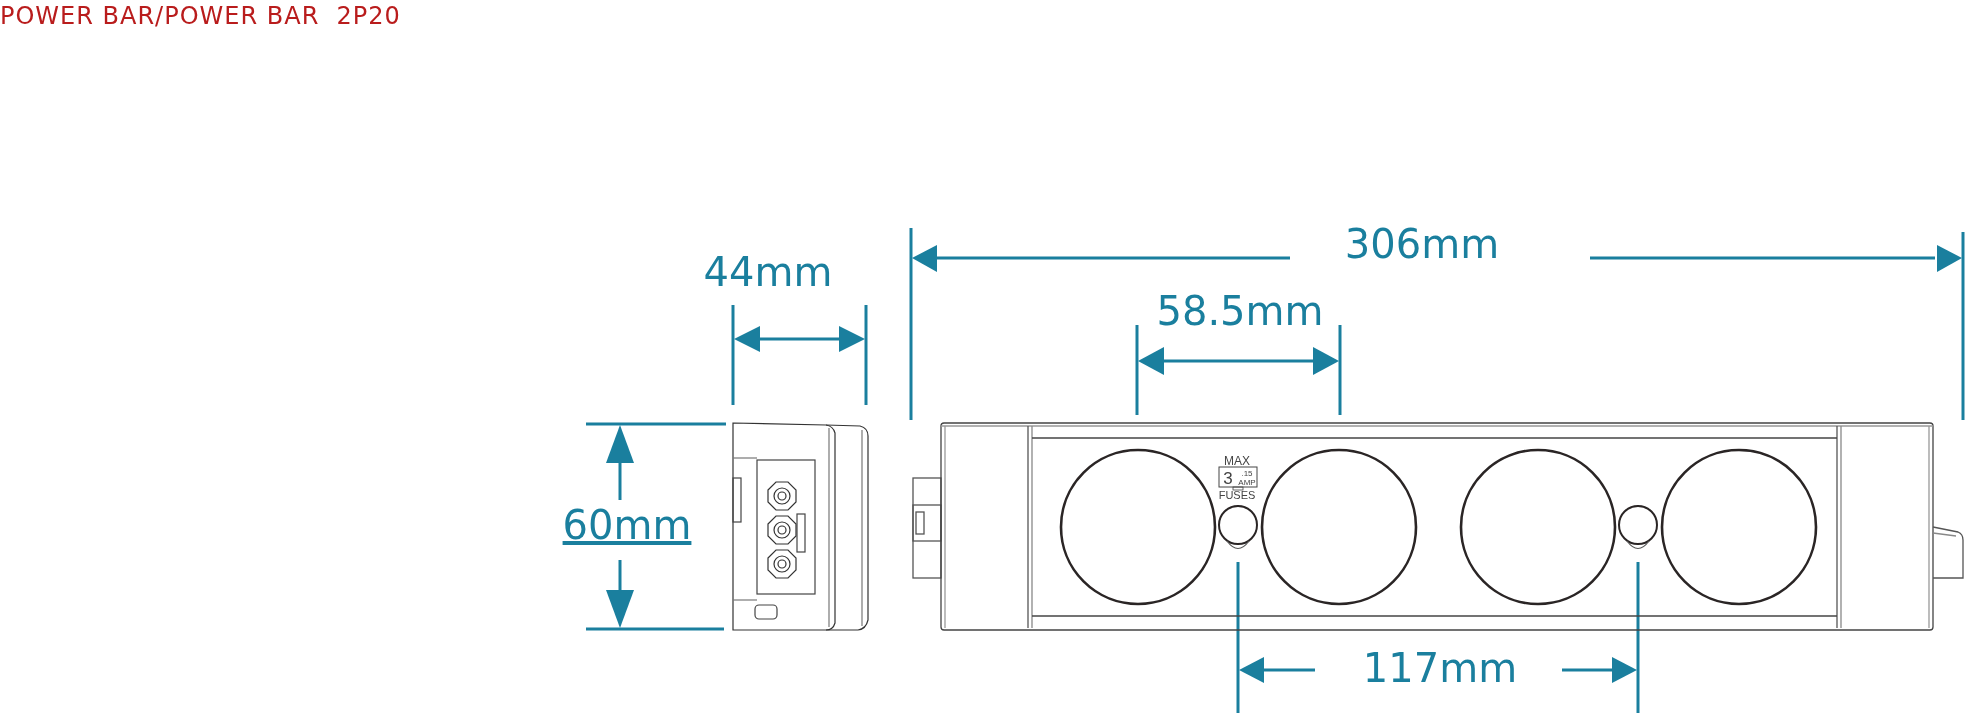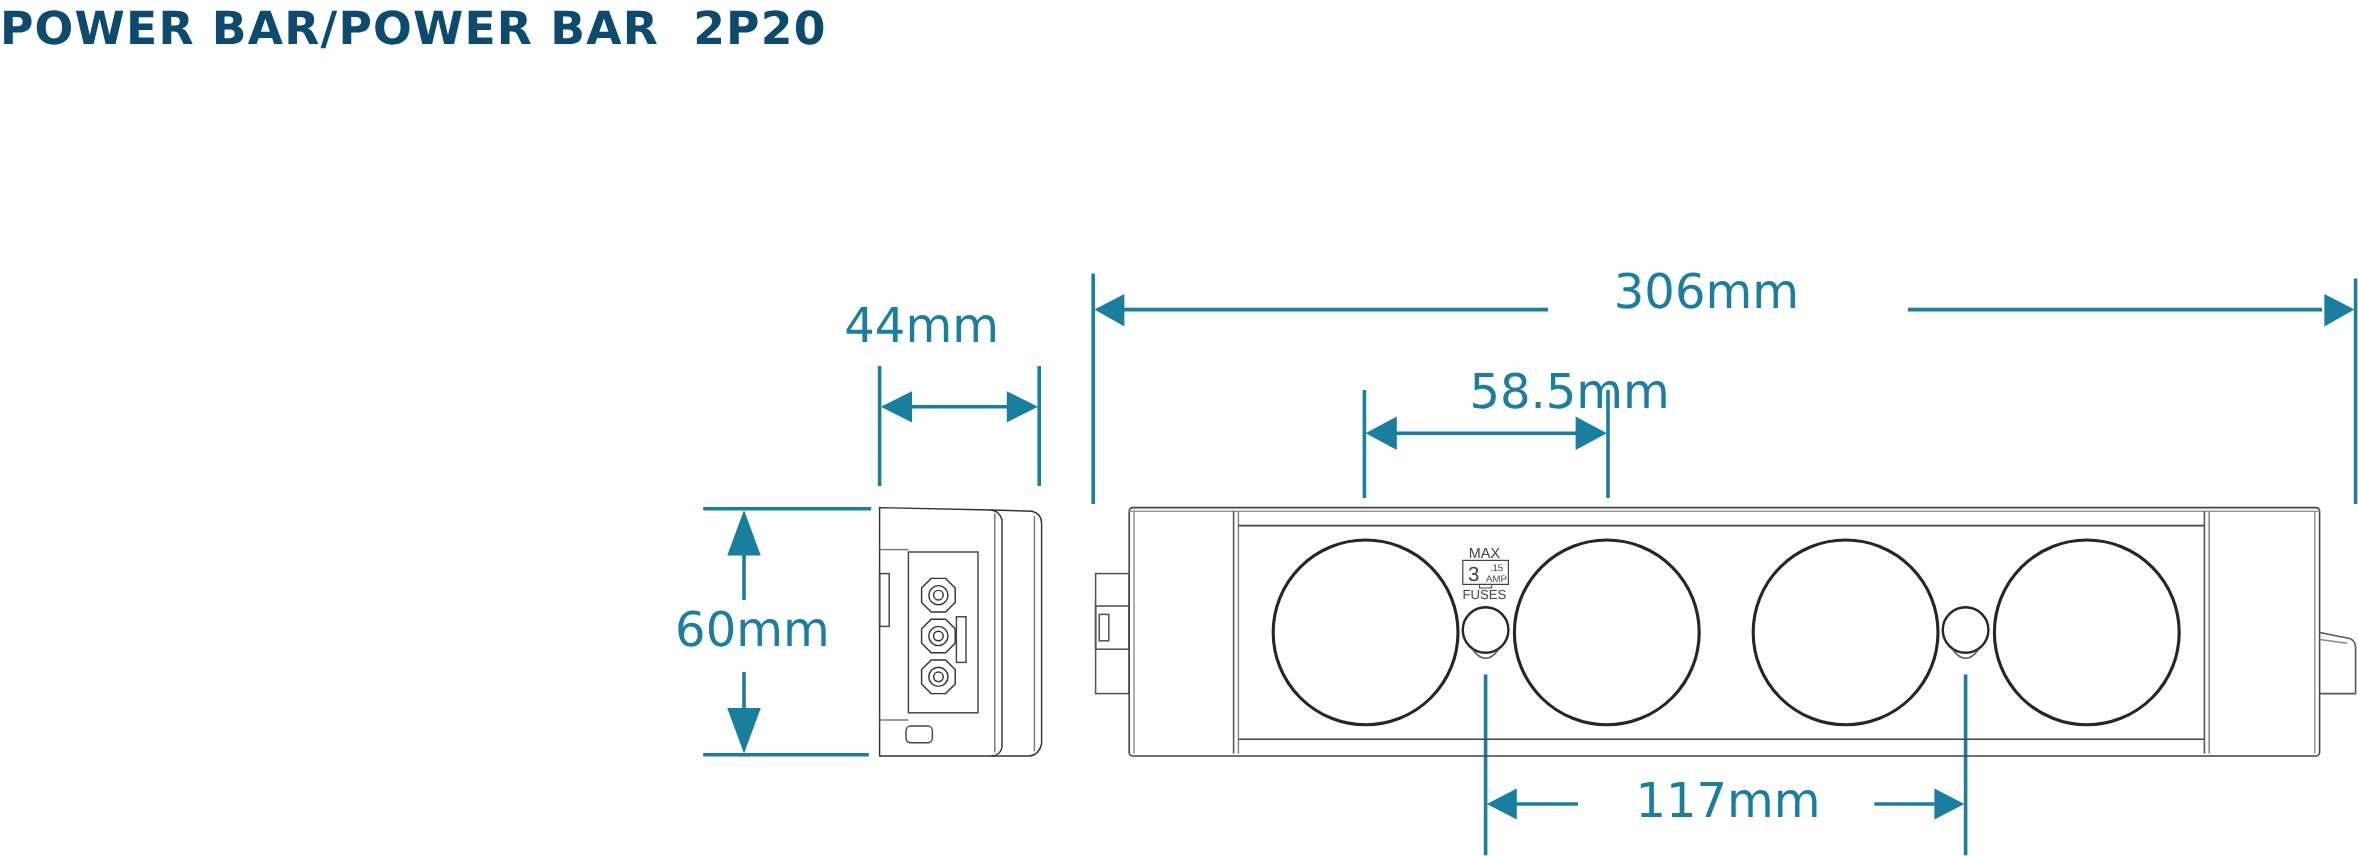--- a/index.html
+++ b/index.html
@@ -1,17 +1,17 @@
 <!DOCTYPE html>
 <html><head>
 <meta charset="utf-8">
 <style>
   html, body { margin: 0; padding: 0; background: #ffffff; }
   body { width: 1965px; height: 713px; position: relative; overflow: hidden; font-family: "DejaVu Sans", sans-serif; }
-  .title { position: absolute; left: 0; top: 2px; font-size: 38px; color: #0c4a6e; letter-spacing: 1px; white-space: pre; font-weight: 700; }
+  .title { position: absolute; left: 0; top: 2px; font-size: 24px; color: #b91c1c; letter-spacing: 1px; white-space: pre; font-weight: 400; }
   .dim-label { position: absolute; font-size: 40px; color: #1a7f9e; white-space: nowrap; transform: translateX(-50%); line-height: 1; }
   svg.drawing { position: absolute; left: 0; top: 0; }
   .fuse-text { font-family: "Liberation Sans", sans-serif; }
 </style>
 </head>
 <body>
 
 <div class="title">POWER BAR/POWER BAR  2P20</div>
 
 <svg class="drawing" width="1965" height="713" viewBox="0 0 1965 713" xmlns="http://www.w3.org/2000/svg">
@@ -143,16 +143,16 @@
     <rect x="1219" y="467" width="38" height="20" fill="none" stroke="#444" stroke-width="1"></rect>
     <text x="1228" y="484" font-size="17" text-anchor="middle" font-family="Liberation Sans, sans-serif">3</text>
     <text x="1247" y="476" font-size="8" text-anchor="middle" font-family="Liberation Sans, sans-serif">.15</text>
     <text x="1247" y="485" font-size="8" text-anchor="middle" font-family="Liberation Sans, sans-serif">AMP</text>
     <rect x="1233" y="487" width="10" height="3" fill="none" stroke="#444" stroke-width="0.8"></rect>
     <text x="1237" y="499" font-size="11" text-anchor="middle" font-family="Liberation Sans, sans-serif">FUSES</text>
   </g>
 </svg>
 
 <div class="dim-label" style="left:768px; top:252px;">44mm</div>
-<div class="dim-label" style="left:627px; top:505px;">60mm</div>
+<div class="dim-label" style="left:627px; top:505px;text-decoration:underline;">60mm</div>
 <div class="dim-label" style="left:1422px; top:224px;">306mm</div>
-<div class="dim-label" style="left:1308px; top:291px;margin-top:16px;">58.5mm</div>
+<div class="dim-label" style="left:1240px; top:291px;">58.5mm</div>
 <div class="dim-label" style="left:1440px; top:648px;">117mm</div>
 
 </body></html>

